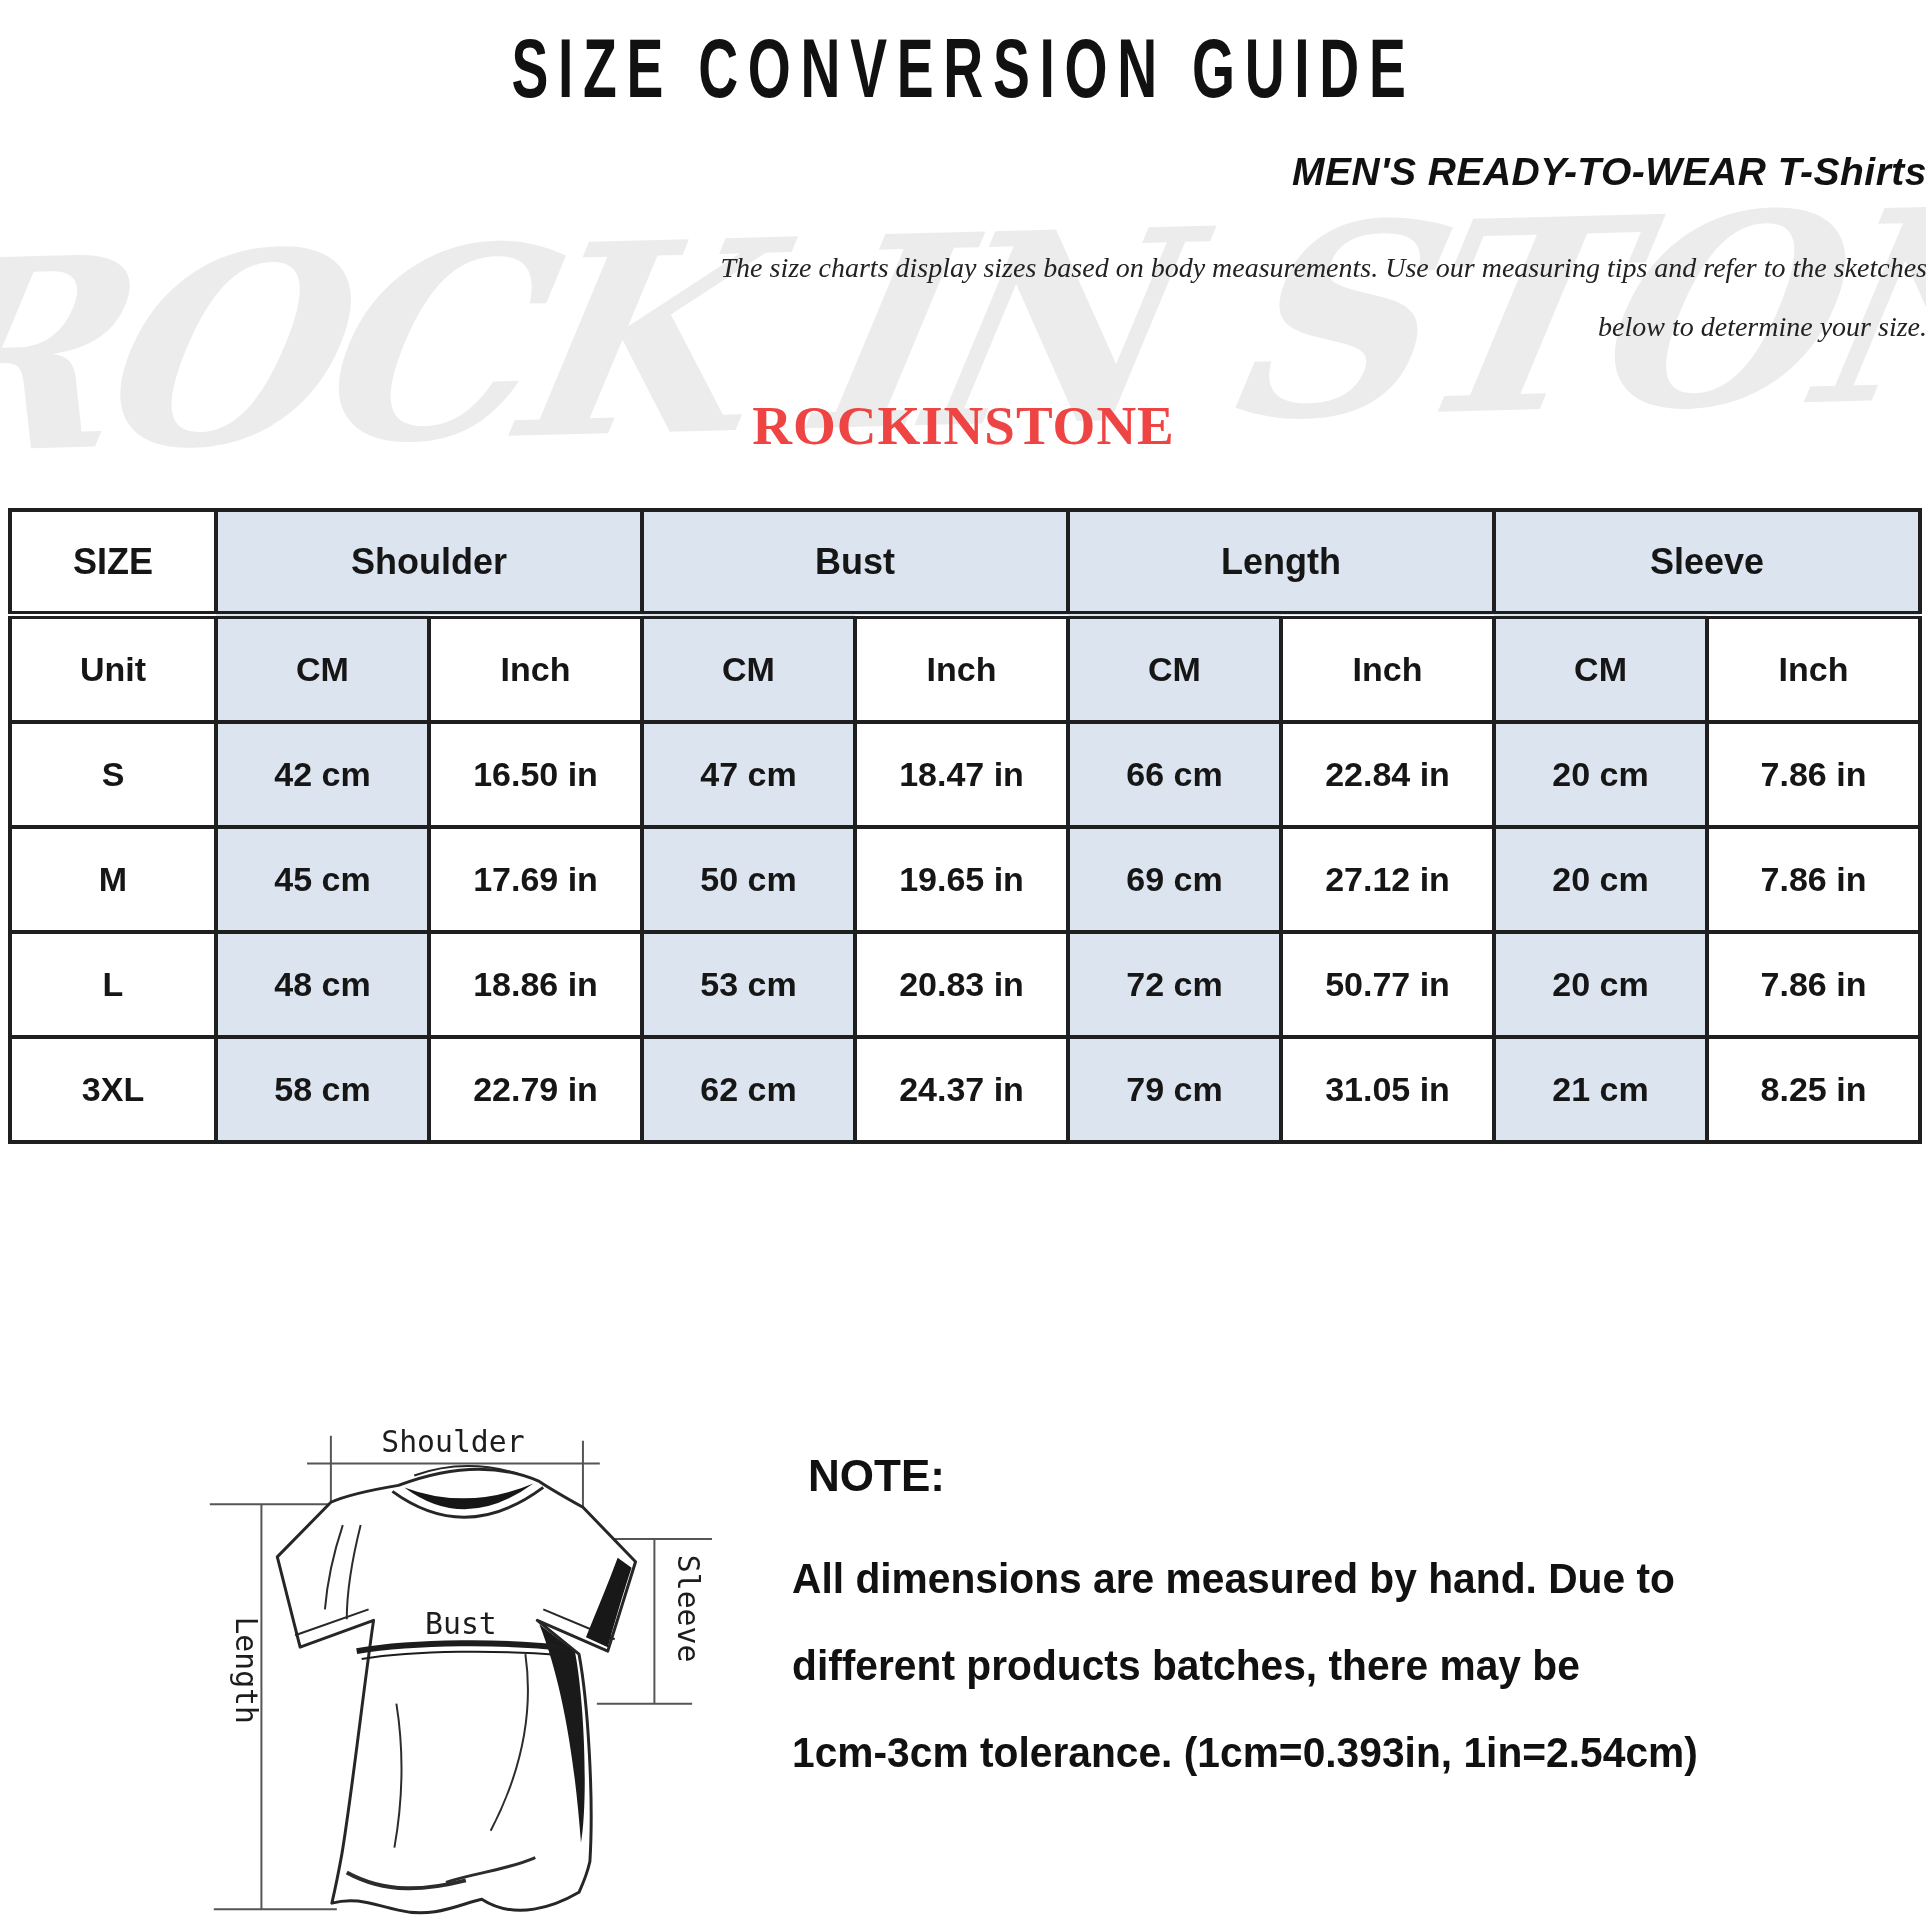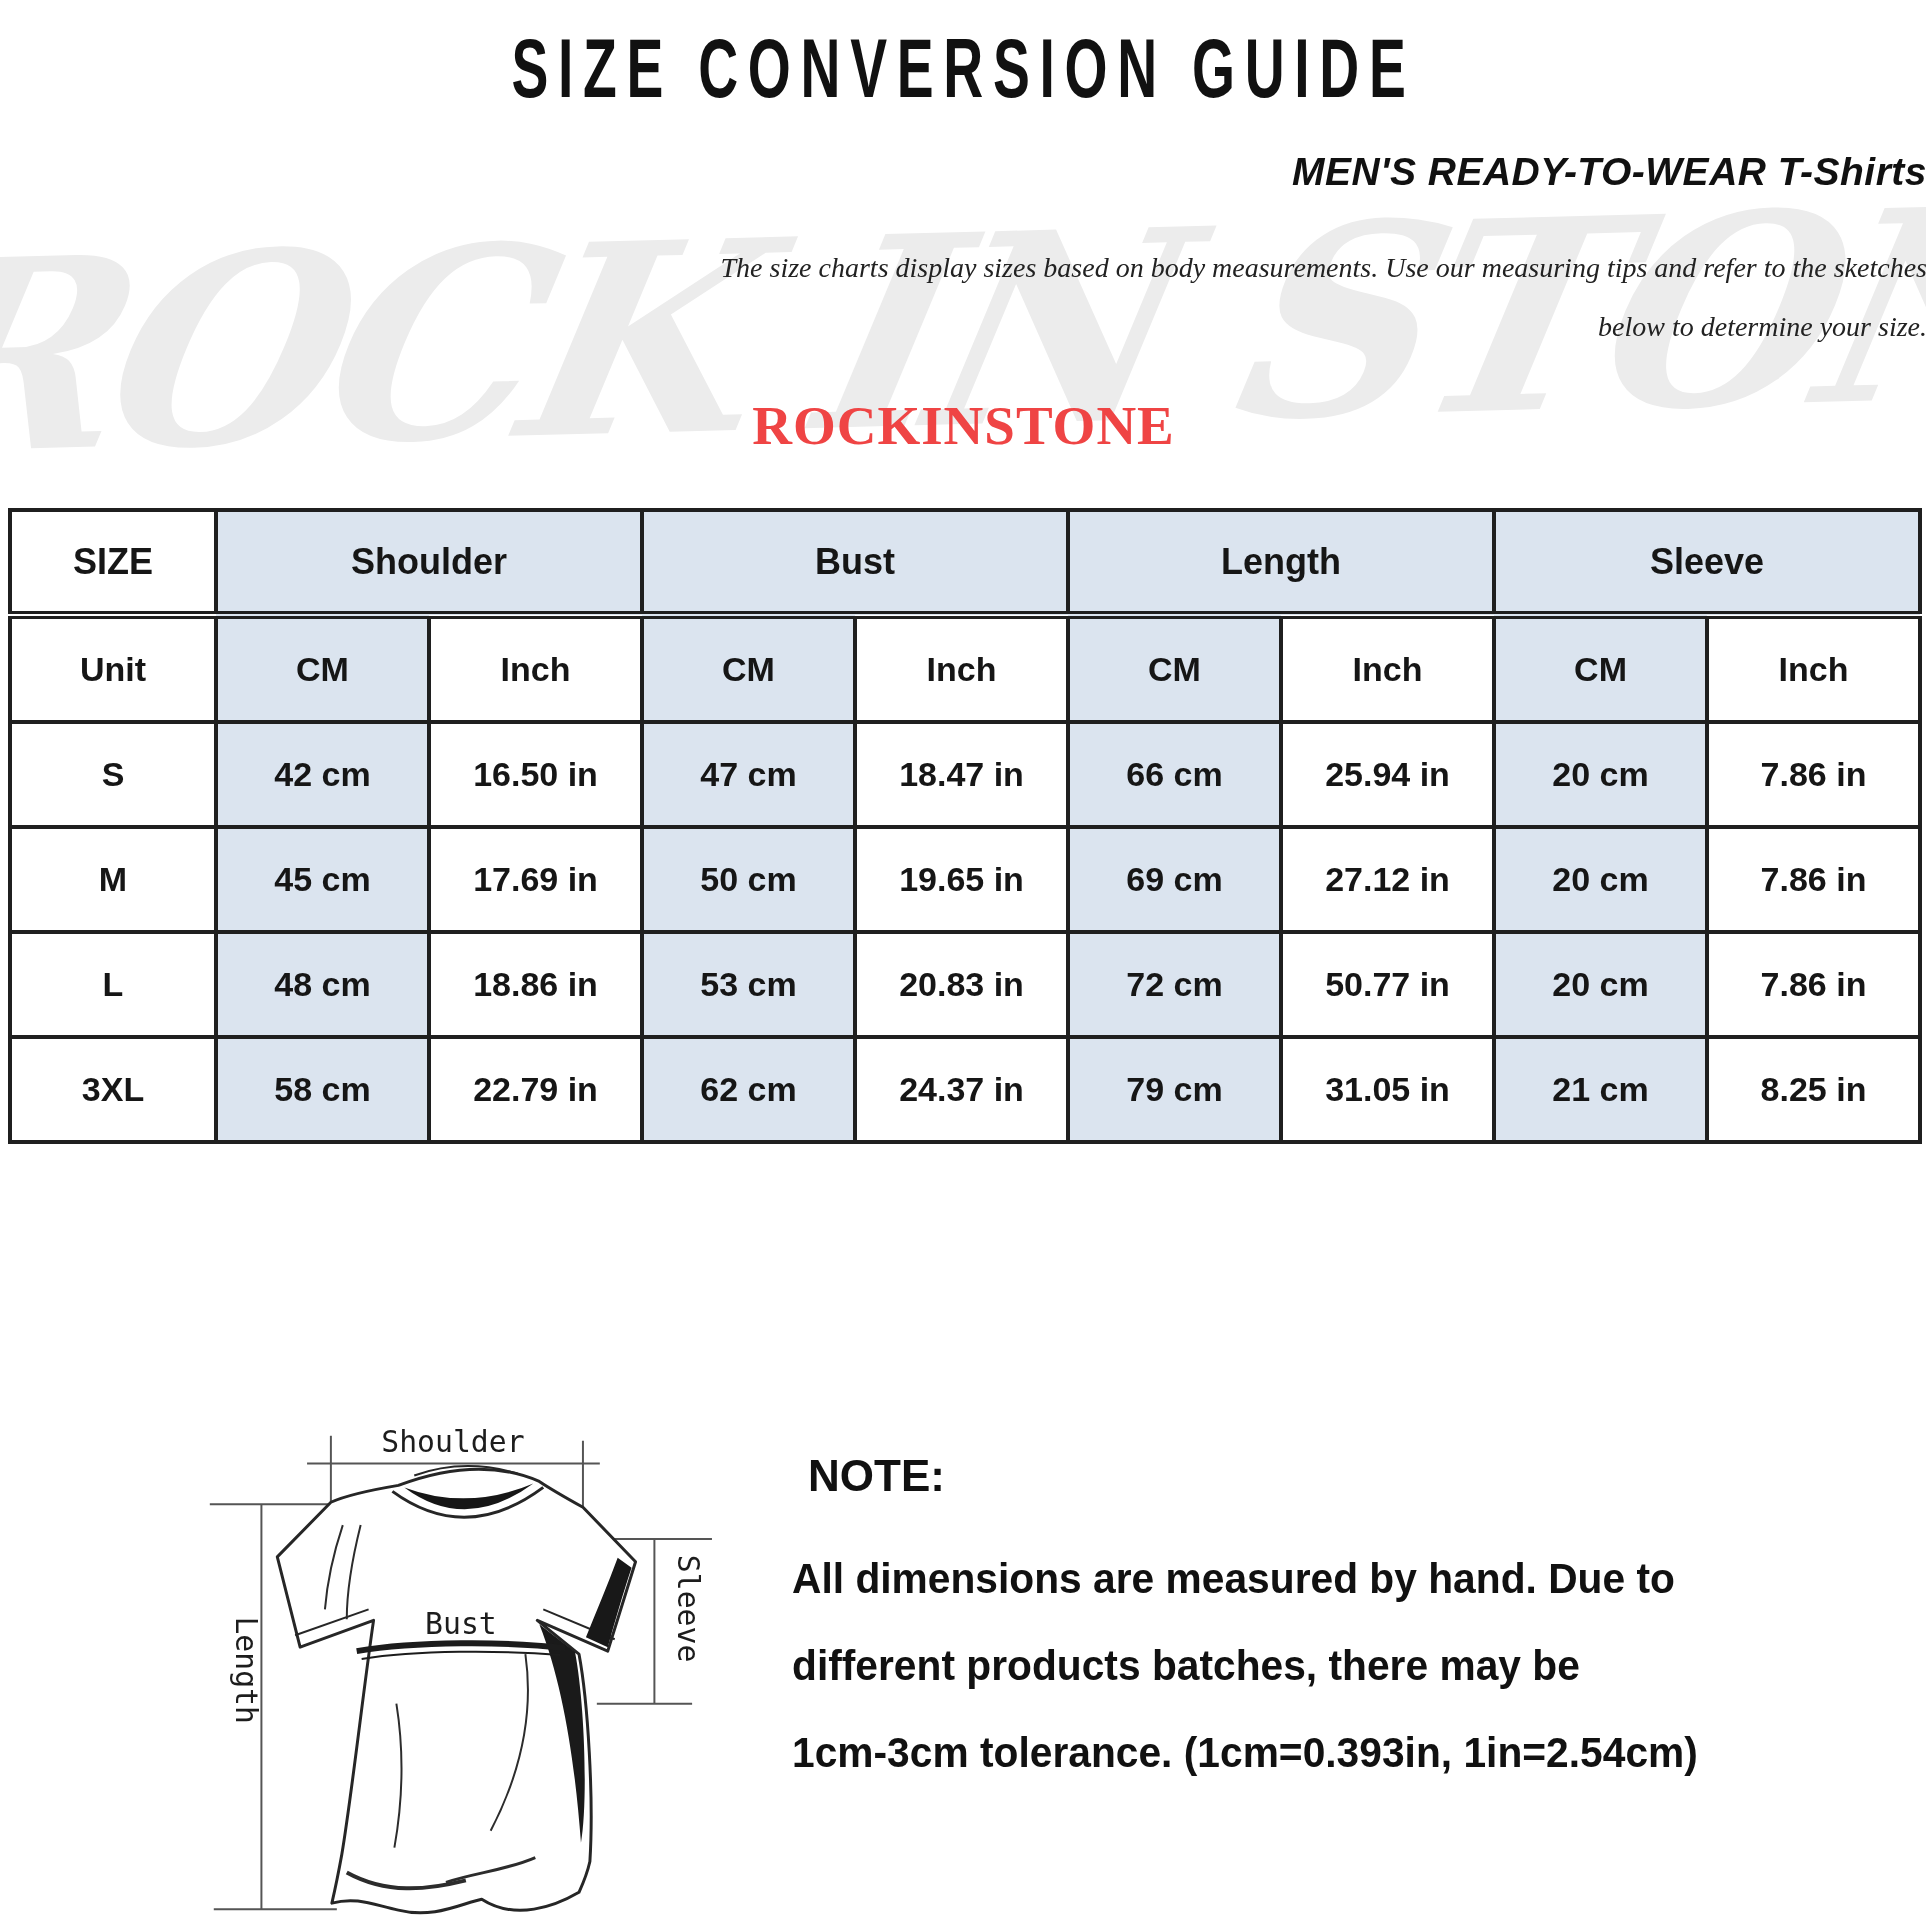--- a/index.html
+++ b/index.html
@@ -125,21 +125,21 @@
           <td class="blue">CM</td>
           <td>Inch</td>
         </tr>
         <tr>
           <td>S</td>
           <td class="blue">42 cm</td>
           <td>16.50 in</td>
           <td class="blue">47 cm</td>
           <td>18.47 in</td>
           <td class="blue">66 cm</td>
-          <td>25.94 in</td>
+          <td>22.84 in</td>
           <td class="blue">20 cm</td>
           <td>7.86 in</td>
         </tr>
         <tr>
           <td>M</td>
           <td class="blue">45 cm</td>
           <td>17.69 in</td>
           <td class="blue">50 cm</td>
           <td>19.65 in</td>
           <td class="blue">69 cm</td>

